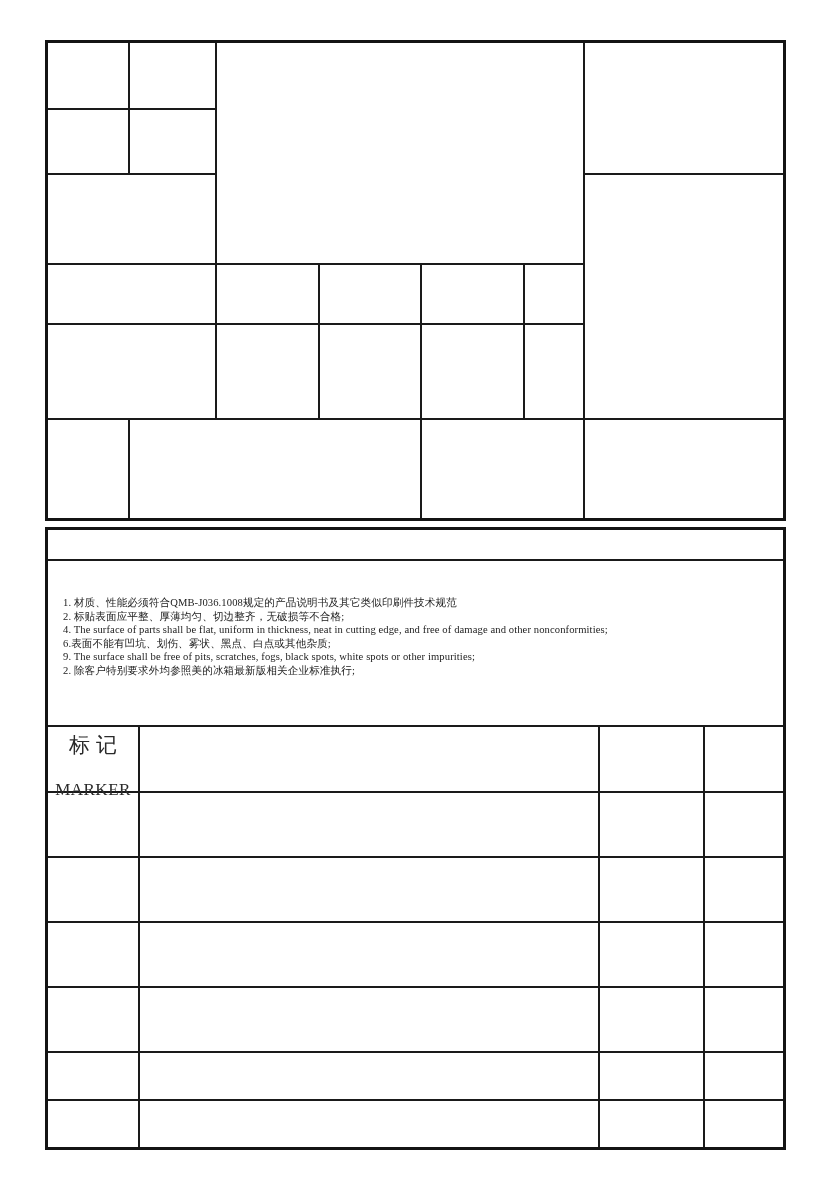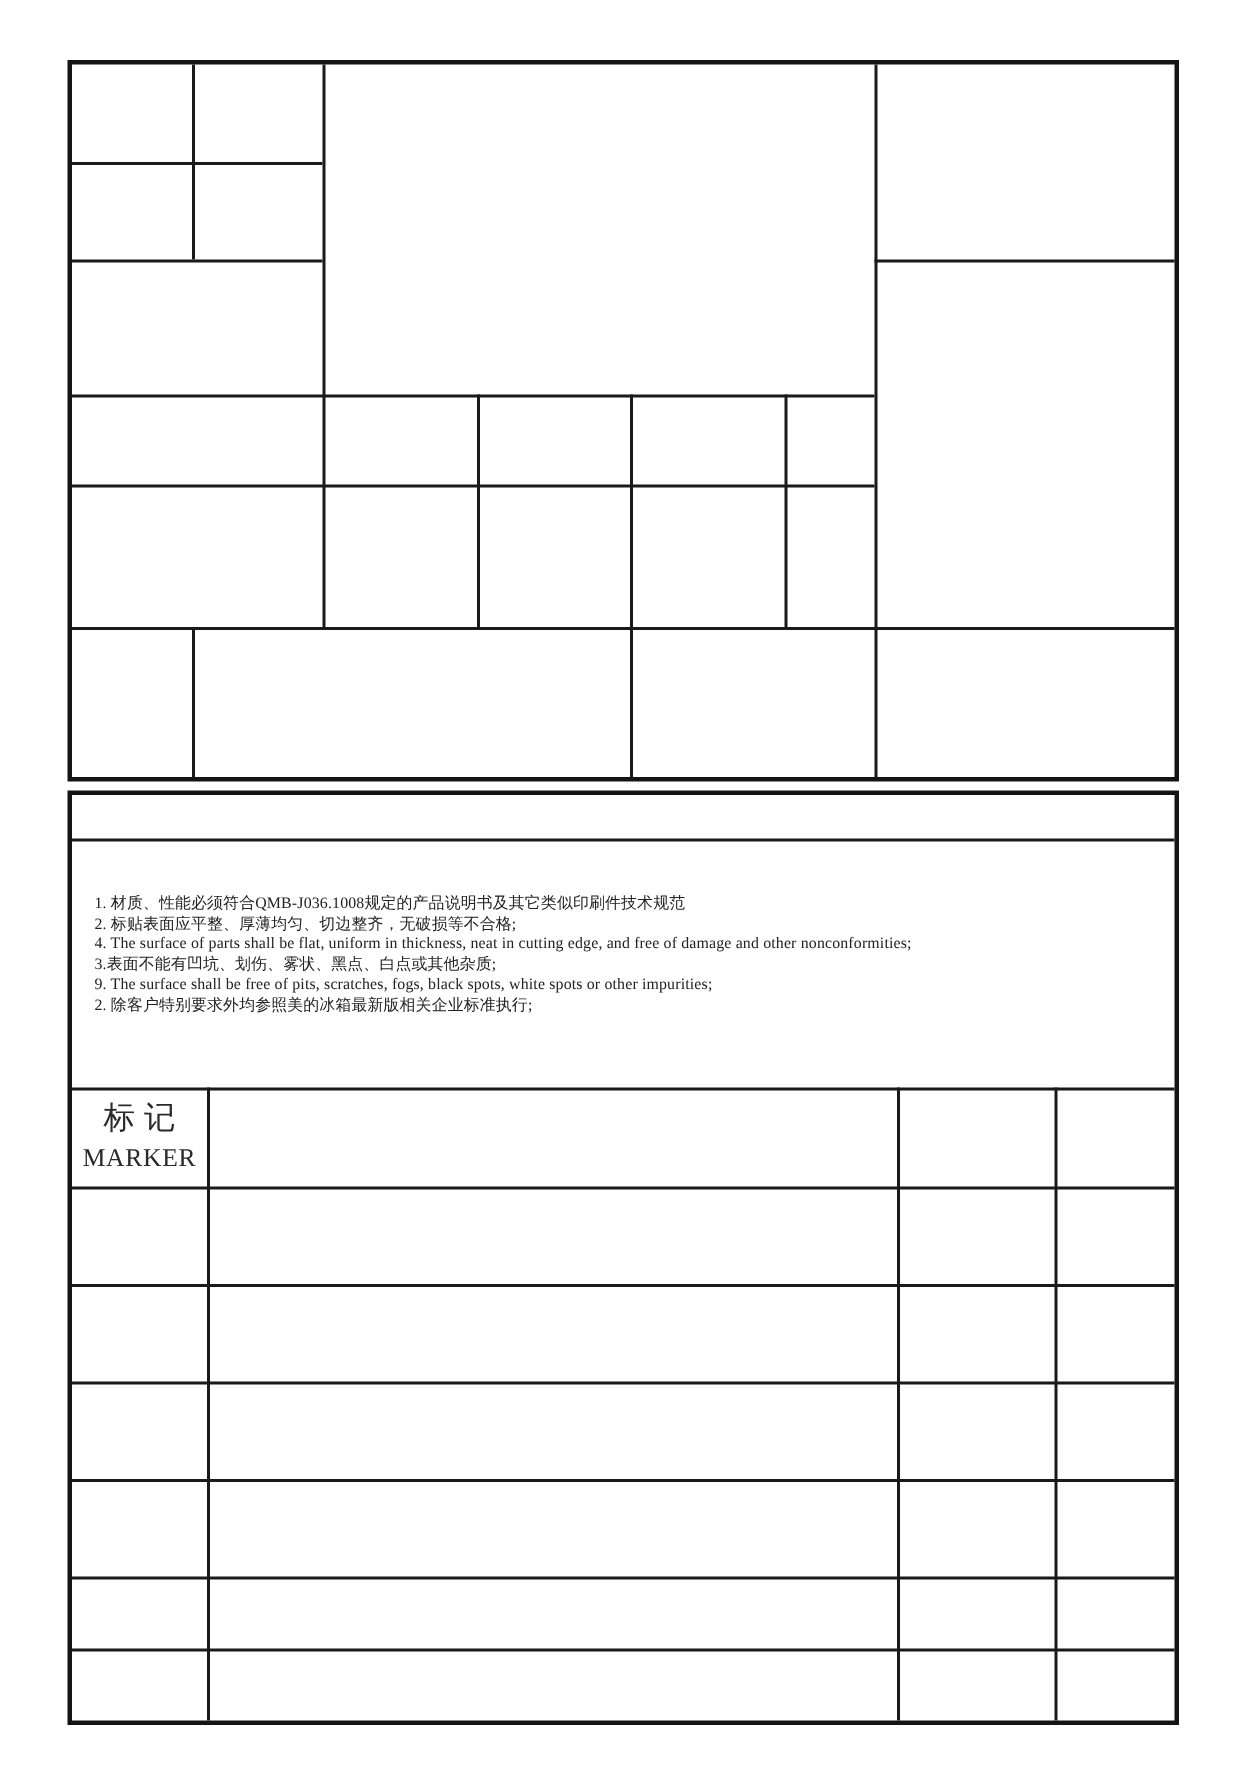--- a/index.html
+++ b/index.html
@@ -40,21 +40,21 @@
     text-align: center;
   }
   .marker-cn {
     margin-top: 6px;
     font-size: 21px;
     letter-spacing: 6px;
     padding-left: 6px;
     color: #2a2a2a;
   }
   .marker-en {
-    margin-top: 3px;
+    margin-top: 21px;
     font-size: 17px;
     letter-spacing: 0.5px;
     color: #2a2a2a;
     font-stretch: condensed;
   }
 </style>
 </head>
 <body>
 
 <div class="page">
@@ -78,21 +78,21 @@
   </div>
 
   <div class="box" style="left:45px; top:527px; width:741px; height:623px;">
 
     <div class="hl" style="top:29px; left:0; width:735px;"></div>
 
     <div class="notes">
       <div class="note-line">1. 材质、性能必须符合QMB-J036.1008规定的产品说明书及其它类似印刷件技术规范</div>
       <div class="note-line">2. 标贴表面应平整、厚薄均匀、切边整齐，无破损等不合格;</div>
       <div class="note-line">4. The surface of parts shall be flat, uniform in thickness, neat in cutting edge, and free of damage and other nonconformities;</div>
-      <div class="note-line">3.表面不能有凹坑、划伤、雾状、黑点、白点或其他杂质;</div>
+      <div class="note-line">6.表面不能有凹坑、划伤、雾状、黑点、白点或其他杂质;</div>
       <div class="note-line">9. The surface shall be free of pits, scratches, fogs, black spots, white spots or other impurities;</div>
       <div class="note-line">2. 除客户特别要求外均参照美的冰箱最新版相关企业标准执行;</div>
     </div>
 
     <div class="hl" style="top:195px; left:0; width:735px;"></div>
     <div class="hl" style="top:261px; left:0; width:735px;"></div>
     <div class="hl" style="top:326px; left:0; width:735px;"></div>
     <div class="hl" style="top:391px; left:0; width:735px;"></div>
     <div class="hl" style="top:456px; left:0; width:735px;"></div>
     <div class="hl" style="top:521px; left:0; width:735px;"></div>

